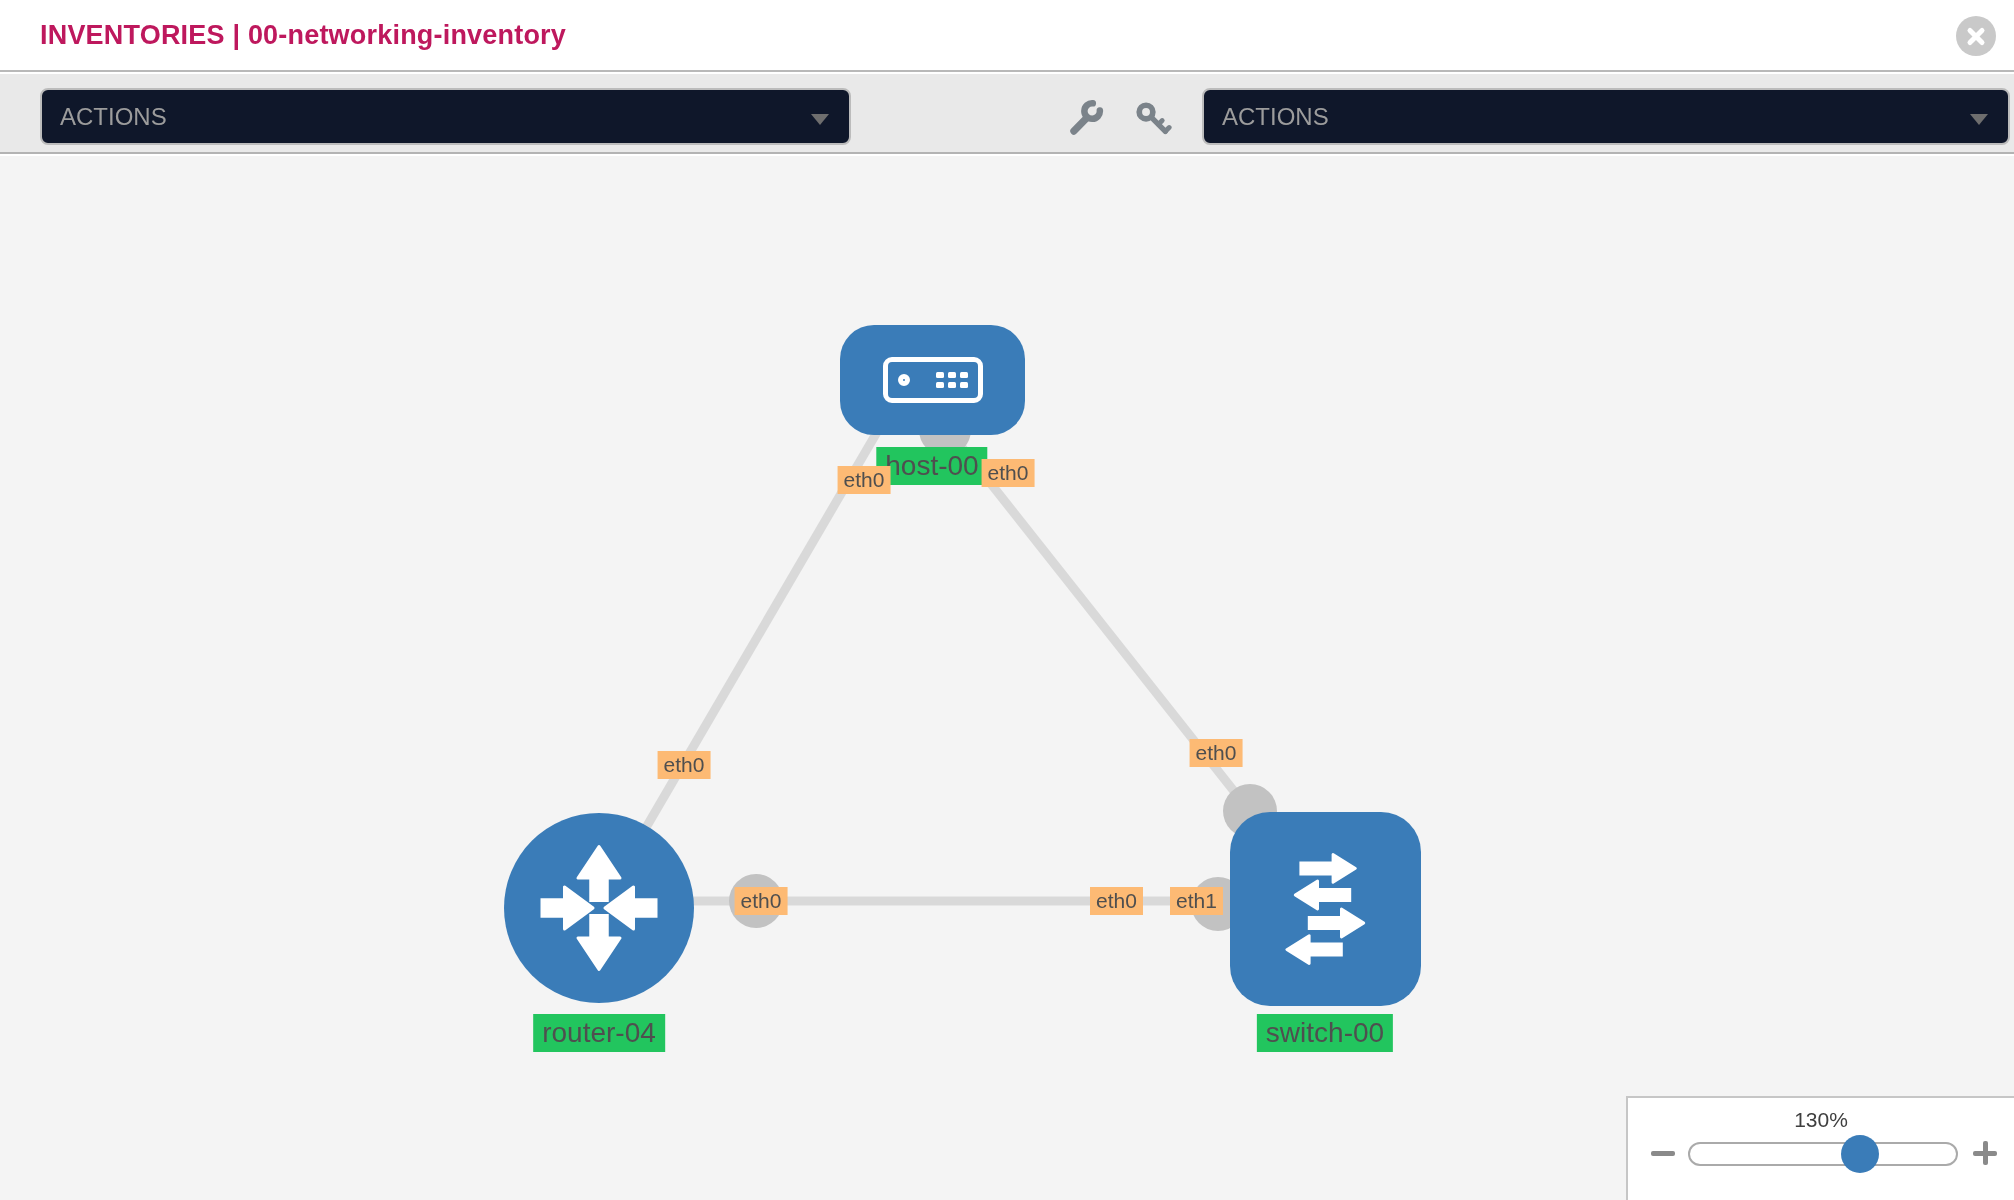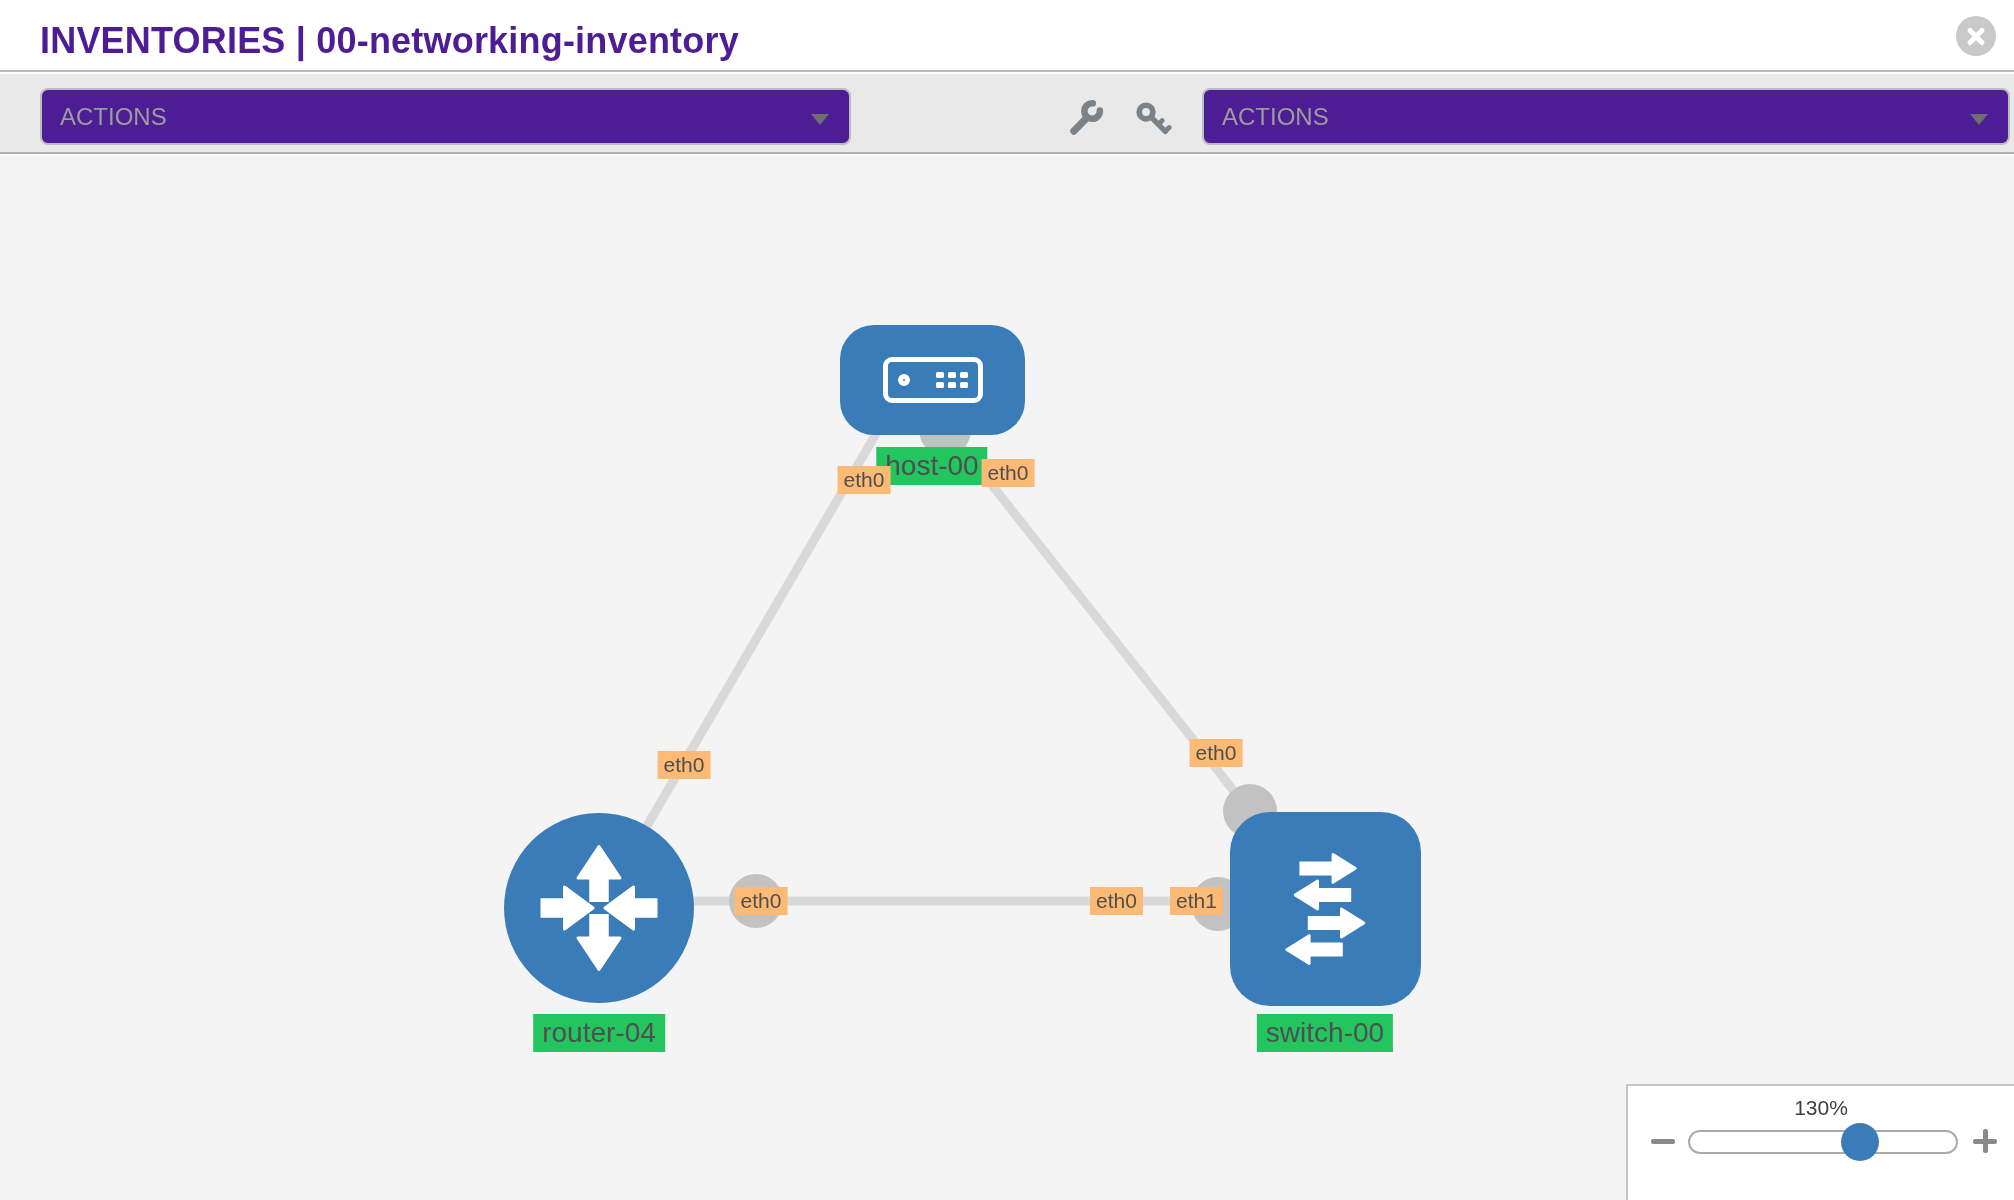--- a/index.html
+++ b/index.html
@@ -2,33 +2,33 @@
 <html><head>
 <meta charset="utf-8">
 <style>
   * { margin:0; padding:0; box-sizing:border-box; }
   html,body { width:2014px; height:1200px; overflow:hidden;
     font-family:"Liberation Sans","DejaVu Sans",sans-serif; background:#fff; }
 
   
   #header { position:absolute; left:0; top:0; width:2014px; height:72px;
     background:#ffffff; border-bottom:2px solid #b8b8b8; }
-  #page-title { position:absolute; left:40px; top:20px; font-size:36px;
-    font-weight:bold; color:#4c1d95; letter-spacing:0.2px; }
+  #page-title { position:absolute; left:40px; top:20px; font-size:27px;
+    font-weight:bold; color:#be185d; letter-spacing:0.2px; }
   #close-btn { position:absolute; right:18px; top:16px; width:40px; height:40px;
     border-radius:50%; background:#c9c9c9; cursor:pointer; }
   #close-btn .bar { position:absolute; left:9px; top:17.5px; width:22px; height:5px;
     background:#fff; border-radius:3px; }
   #close-btn .bar.b1 { transform:rotate(45deg); }
   #close-btn .bar.b2 { transform:rotate(-45deg); }
 
   
   #toolbar { position:absolute; left:0; top:74px; width:2014px; height:80px;
     background:#e9e9e9; border-bottom:2px solid #b3b3b3; }
-  .select-box { position:absolute; top:14px; height:57px; background:#4c1d95;
+  .select-box { position:absolute; top:14px; height:57px; background:#0f172a;
     border:2px solid #bcbcbc; border-radius:8px; cursor:pointer; }
   .select-box .sel-label { position:absolute; left:18px; top:13px; font-size:24px;
     color:#9c9c9c; }
   .caret { position:absolute; right:20px; top:24px; width:0; height:0;
     border-left:9px solid transparent; border-right:9px solid transparent;
     border-top:11px solid #6e6e6e; }
   #actions-select { left:40px; width:811px; }
   #search-select  { left:1202px; width:808px; }
   .tool-icon-btn { position:absolute; top:26px; width:38px; height:38px; cursor:pointer; }
   #wrench-btn { left:1066px; }
@@ -57,21 +57,21 @@
     background:#22c55e; color:#4f4f4f; font-size:28px; padding:3px 9px;
     white-space:nowrap; z-index:30; }
   .port-label { position:absolute; transform:translate(-50%,-50%);
     background:#fdba74; color:#4f4f4f; font-size:21px; padding:2px 6px;
     white-space:nowrap; z-index:30; }
   .port-label.no-center { transform:translate(0,-50%); }
   #port-label-5 { z-index:29; }
   #port-label-6 { z-index:31;margin-left:48px; }
 
   
-  #zoom-panel { position:absolute; right:0; bottom:0; width:388px; height:116px;
+  #zoom-panel { position:absolute; right:0; bottom:0; width:388px; height:104px;
     background:#fff; border-left:2px solid #c6c6c6; border-top:2px solid #c6c6c6; }
   #zoom-value { position:absolute; left:0; right:0; top:10px; text-align:center;
     font-size:21px; color:#3f3f3f; }
   #zoom-out-btn, #zoom-in-btn { position:absolute; top:40px; width:30px; height:30px;
     cursor:pointer; }
   #zoom-out-btn { left:20px; }
   #zoom-in-btn  { right:14px; }
   .pm-bar-h { position:absolute; left:3px; top:12.5px; width:24px; height:5px;
     background:#8a8a8a; border-radius:2px; }
   .pm-bar-v { position:absolute; left:12.5px; top:3px; width:5px; height:24px;

